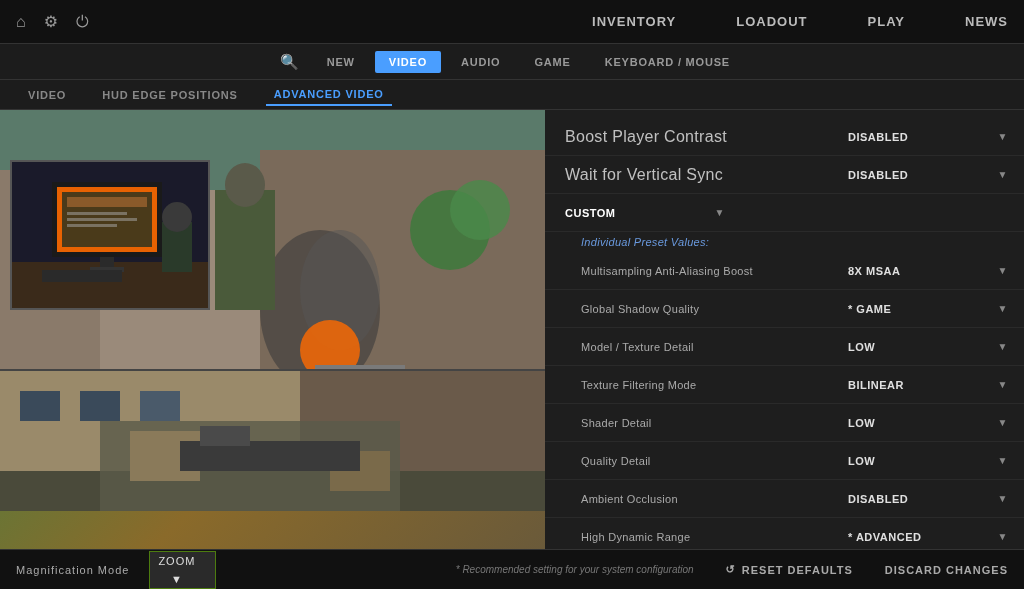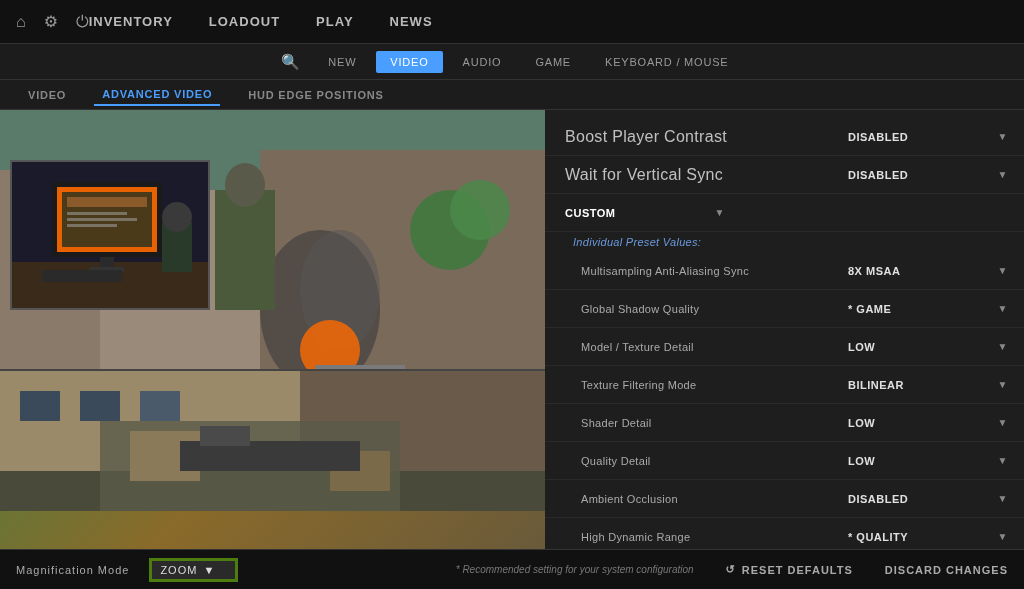--- a/index.html
+++ b/index.html
@@ -27,22 +27,22 @@
       align-items: center;
     }
     .top-nav-icon {
       color: #999;
       font-size: 16px;
       cursor: pointer;
     }
     .top-nav-menu {
       flex: 1;
       display: flex;
-      justify-content: flex-start;
-      gap: 36px;
+      justify-content: flex-end;
+      gap: 60px;
     }
     .top-nav-menu-item {
       color: #bbb;
       font-size: 13px;
       font-weight: bold;
       letter-spacing: 1px;
       cursor: pointer;
       text-transform: uppercase;
     }
 
@@ -52,21 +52,21 @@
       height: 36px;
       display: flex;
       align-items: center;
       justify-content: center;
       gap: 6px;
       border-bottom: 1px solid #333;
     }
     .settings-tab {
       padding: 5px 14px;
       font-size: 11px;
-      font-weight: normal;
+      font-weight: bold;
       letter-spacing: 0.8px;
       color: #999;
       cursor: pointer;
       text-transform: uppercase;
       border-radius: 2px;
     }
     .settings-tab.active {
       background: #4a9eff;
       color: #fff;
     }
@@ -173,28 +173,29 @@
       align-items: center;
       gap: 20px;
       color: #aaa;
       font-size: 11px;
       font-weight: normal;
       letter-spacing: 1px;
       text-align: center;
     }
     .mag-dropdown {
       background: #2a2a2a;
-      border: 3px solid #4d7c0f;
+      border: 1px solid #4d7c0f;
       color: #ddd;
       font-size: 11px;
       padding: 3px 20px 3px 8px;
       cursor: pointer;
       display: flex;
       align-items: center;
       gap: 6px;
+      flex-direction: column;
     }
     .bottom-bar-right {
       display: flex;
       align-items: center;
       gap: 32px;
     }
     .recommended-text {
       color: #777;
       font-size: 10px;
       font-style: italic;
@@ -238,21 +239,21 @@
     }
     .setting-label.indented {
       color: #aaa;
       padding-left: 16px;
       font-size: 11px;
     }
     .setting-label.section-header {
       color: #6a9adf;
       font-size: 11px;
       font-style: italic;
-      padding: 4px 28px;
+      padding: 4px 36px;
       display: block;
       font-weight: normal;
     }
     .setting-value {
       display: flex;
       align-items: center;
       gap: 6px;
       color: #e0e0e0;
       font-size: 11px;
       font-weight: bold;
@@ -291,22 +292,22 @@
   <span class="settings-tab-search">🔍</span>
   <span class="settings-tab">NEW</span>
   <span class="settings-tab active">VIDEO</span>
   <span class="settings-tab">AUDIO</span>
   <span class="settings-tab">GAME</span>
   <span class="settings-tab">KEYBOARD / MOUSE</span>
 </div>
 
 <div class="sub-tabs">
   <span class="sub-tab">VIDEO</span>
+  <span class="sub-tab">HUD EDGE POSITIONS</span>
   <span class="sub-tab active">ADVANCED VIDEO</span>
-  <span class="sub-tab">HUD EDGE POSITIONS</span>
 </div>
 
 <div class="main-content">
 
   <div class="left-panel">
     <div class="game-bg">
 
       <svg width="545" height="350" style="position:absolute;top:0;left:0;">
 
         <rect width="545" height="350" fill="#5a7a6a"></rect>
@@ -411,21 +412,21 @@
           </div>
         </div>
         <div class="setting-row">
           <div class="setting-value custom-val">
             <span>CUSTOM</span>
             <span class="dropdown-arrow">▼</span>
           </div>
         </div>
         <div class="setting-label section-header">Individual Preset Values:</div>
         <div class="setting-row">
-          <span class="setting-label indented">Multisampling Anti-Aliasing Sync</span>
+          <span class="setting-label indented">Multisampling Anti-Aliasing Boost</span>
           <div class="setting-value">
             <span>8X MSAA</span>
             <span class="dropdown-arrow">▼</span>
           </div>
         </div>
         <div class="setting-row">
           <span class="setting-label indented">Global Shadow Quality</span>
           <div class="setting-value">
             <span>* GAME</span>
             <span class="dropdown-arrow">▼</span>
@@ -462,21 +463,21 @@
         <div class="setting-row">
           <span class="setting-label indented">Ambient Occlusion</span>
           <div class="setting-value">
             <span>DISABLED</span>
             <span class="dropdown-arrow">▼</span>
           </div>
         </div>
         <div class="setting-row">
           <span class="setting-label indented">High Dynamic Range</span>
           <div class="setting-value">
-            <span>* QUALITY</span>
+            <span>* ADVANCED</span>
             <span class="dropdown-arrow">▼</span>
           </div>
         </div>
       </div>
   </div>
 </div>
 
 <div class="bottom-bar">
   <div class="mag-mode">
     <span>Magnification Mode</span>

